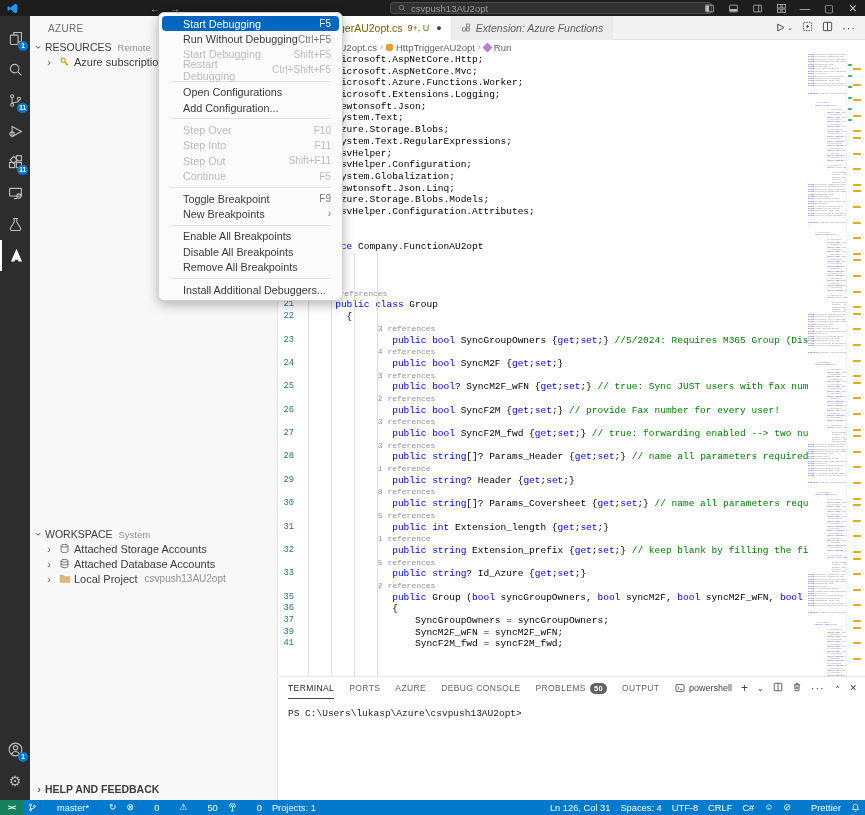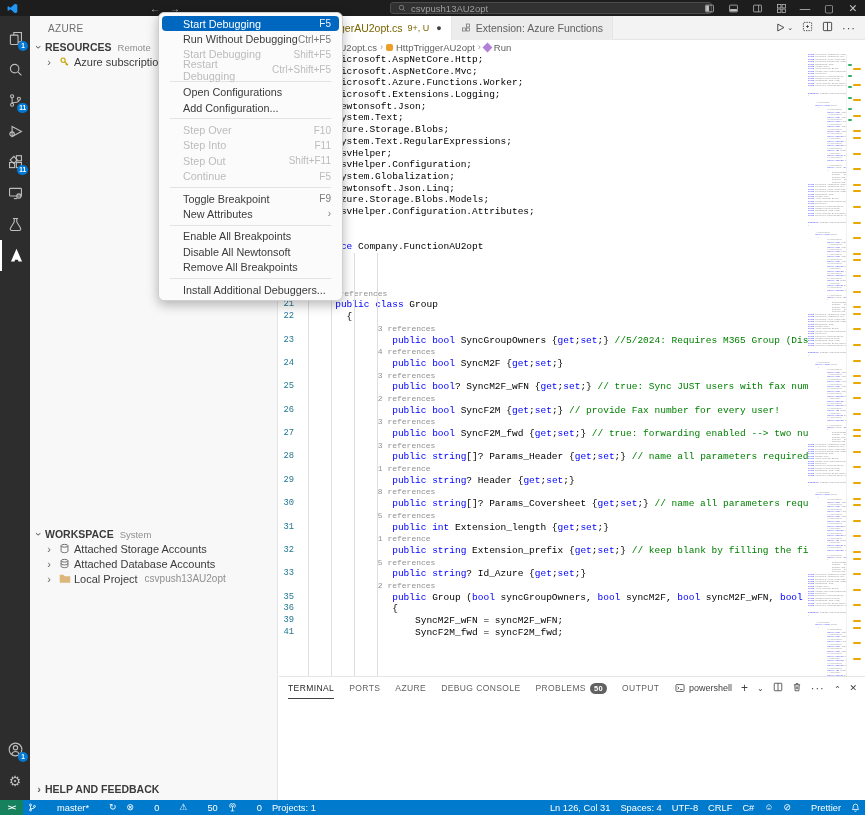--- a/index.html
+++ b/index.html
@@ -28,40 +28,40 @@
   .abbadge{position:absolute;right:2px;bottom:3px;min-width:10px;height:10px;border-radius:6px;
     background:#0078d4;color:#fff;font-size:6.5px;line-height:10px;text-align:center;padding:0 2px;font-weight:bold}
   .abbottom{position:absolute;bottom:4px;left:0;width:30px;display:flex;flex-direction:column;align-items:center}
   .gear{font-size:14px;color:#bdbdbd;line-height:1}
 
   
   .sidebar{position:absolute;left:30px;top:16px;bottom:15px;width:248px;background:#f8f8f8;
     border-right:1px solid #e5e5e5;z-index:4}
   .sbtitle{padding:7px 0 6px 18px;font-size:10px;color:#6f6f6f;letter-spacing:.3px}
   .section{display:flex;align-items:center;height:14px;font-size:10.5px;padding-left:3px;color:#3b3b3b}
-  .section b{font-weight:700}
+  .section b{font-weight:400}
   .scope{margin-left:6px;color:#8f8f8f;font-weight:400;font-size:9.5px}
   .chev{width:12px;text-align:center;color:#646465;font-size:11px;flex:none}
   .chev.open{transform:rotate(90deg)}
   .treerow{display:flex;align-items:center;height:15px;padding-left:13px;font-size:11px;color:#3b3b3b;gap:3px}
   .treerow .desc{color:#8f8f8f;font-size:10px;margin-left:4px}
   .ticon{width:13px;height:13px;flex:none;display:flex;align-items:center;justify-content:center}
   .workspace{position:absolute;top:511px;left:0;right:0}
   .helpfeedback{position:absolute;bottom:5px;left:0;right:0;display:flex;align-items:center;
     font-weight:700;font-size:10.5px;padding-left:3px;color:#3b3b3b}
 
   
   .editor{position:absolute;left:279px;top:16px;right:0;height:660px;background:#fff;overflow:hidden}
   .tabbar{height:24px;background:#f3f3f3;border-bottom:1px solid #e5e5e5;display:flex}
   .tab{height:24px;padding:0 9px;display:flex;align-items:center;gap:5px;font-size:10.5px;
     border-right:1px solid #e5e5e5;color:#616161;background:#ececec}
   .tab.activetab{background:#ffffff;color:#7a6500}
   .tab .deco{font-size:9px;color:#7a6500}
   .tab .dot{font-size:9px;color:#424242;margin-left:2px}
-  .tab.preview span.lbl{}
+  .tab.preview span.lbl{font-style:italic}
   .edactions{margin-left:auto;display:flex;align-items:center;gap:9px;padding-right:9px;color:#3b3b3b}
   .breadcrumb{height:14px;display:flex;align-items:center;font-size:9.5px;color:#616161;padding-left:7px;gap:3px}
   .bsep{color:#9a9a9a;font-size:9px}
   .symclass{width:7px;height:7px;border-radius:2px;background:#ee9d28;display:inline-block}
   .symmethod{width:7px;height:7px;background:#b180d7;transform:rotate(45deg);display:inline-block}
 
   .codearea{position:absolute;top:38px;left:0;right:57px;bottom:0;overflow:hidden}
   .crow{display:flex;height:11.7px;line-height:11.7px;white-space:pre;
     font-family:"Liberation Mono",monospace;font-size:9.5px;color:#000}
   .gutter{width:22px;flex:none;text-align:right;padding-right:7px;color:#237893;font-size:8.8px}
@@ -399,20 +399,21 @@
       <div class="crow"><span class="gutter">30</span><span>                <span class="kw">public</span> <span class="kw">string</span>[]? Params_Coversheet {<span class="kw">get</span>;<span class="kw">set</span>;} <span class="cmt">// name all parameters required for Cover</span></span></div>
       <div class="crow lens"><span class="gutter"></span><span>                5 references</span></div>
       <div class="crow"><span class="gutter">31</span><span>                <span class="kw">public</span> <span class="kw">int</span> Extension_length {<span class="kw">get</span>;<span class="kw">set</span>;}</span></div>
       <div class="crow lens"><span class="gutter"></span><span>                1 reference</span></div>
       <div class="crow"><span class="gutter">32</span><span>                <span class="kw">public</span> <span class="kw">string</span> Extension_prefix {<span class="kw">get</span>;<span class="kw">set</span>;} <span class="cmt">// keep blank by filling the field with "" if not needed</span></span></div>
       <div class="crow lens"><span class="gutter"></span><span>                5 references</span></div>
       <div class="crow"><span class="gutter">33</span><span>                <span class="kw">public</span> <span class="kw">string</span>? Id_Azure {<span class="kw">get</span>;<span class="kw">set</span>;}</span></div>
       <div class="crow lens"><span class="gutter"></span><span>                2 references</span></div>
       <div class="crow"><span class="gutter">35</span><span>                <span class="kw">public</span> Group (<span class="kw">bool</span> syncGroupOwners, <span class="kw">bool</span> syncM2F, <span class="kw">bool</span> syncM2F_wFN, <span class="kw">bool</span> syncF2M,  syncF2M_fwd)</span></div>
       <div class="crow"><span class="gutter">36</span><span>                {</span></div>
+      <div class="crow"><span class="gutter">37</span><span>                    SyncGroupOwners = syncGroupOwners;</span></div>
       <div class="crow"><span class="gutter">39</span><span>                    SyncM2F_wFN = syncM2F_wFN;</span></div>
       <div class="crow"><span class="gutter">41</span><span>                    SyncF2M_fwd = syncF2M_fwd;</span></div>
     </div>
 
   <div class="minimap" id="minimap"><div><span class="kw">using</span> Microsoft.AspNetCore.Http;<br><span class="kw">using</span> Microsoft.AspNetCore.Mvc;<br><span class="kw">using</span> Microsoft.Azure.Functions.Worker;<br><span class="kw">using</span> Microsoft.Extensions.Logging;<br><span class="kw">using</span> Newtonsoft.Json;<br><span class="kw">using</span> System.Text;<br><span class="kw">using</span> Azure.Storage.Blobs;<br><span class="kw">using</span> System.Text.RegularExpressions;<br><span class="kw">using</span> CsvHelper;<br><span class="kw">using</span> CsvHelper.Configuration;<br><span class="kw">using</span> System.Globalization;<br><span class="kw">using</span> Newtonsoft.Json.Linq;<br><span class="kw">using</span> Azure.Storage.Blobs.Models;<br><span class="kw">using</span> CsvHelper.Configuration.Attributes;<br> <br> <br><span class="kw">namespace</span> Company.FunctionAU2opt<br>{<br> <br> <br>      4 references<br>      <span class="kw">public</span> <span class="kw">class</span> Group<br>        {<br>                3 references<br>                <span class="kw">public</span> <span class="kw">bool</span> SyncGroupOwners {;;} <br>                4 references<br>                <span class="kw">public</span> <span class="kw">bool</span> SyncM2F {;;}<br>                3 references<br>                <span class="kw">public</span> <span class="kw">bool</span>? SyncM2F_wFN {;;} <br>                2 references<br>                <span class="kw">public</span> <span class="kw">bool</span> SyncF2M {;;} <br>                3 references<br>                <span class="kw">public</span> <span class="kw">bool</span> SyncF2M_fwd {;;} <br>                3 references<br>                <span class="kw">public</span> <span class="kw">string</span>[]? Params_Header {;;} <br>                1 reference<br>                <span class="kw">public</span> <span class="kw">string</span>? Header {;;}<br>                8 references<br>                <span class="kw">public</span> <span class="kw">string</span>[]? Params_Coversheet {;;} <br>                5 references<br>                <span class="kw">public</span> <span class="kw">int</span> Extension_length {;;}<br>                1 reference<br>                <span class="kw">public</span> <span class="kw">string</span> Extension_prefix {;;} <br>                5 references<br>                <span class="kw">public</span> <span class="kw">string</span>? Id_Azure {;;}<br> <br>                2 references<br>                <span class="kw">public</span> Group (<span class="kw">bool</span> syncGroupOwners,  syncM2F,  syncM2F_wFN,  syncF2M,  syncF2M_fwd)<br>                {<br>                    SyncGroupOwners = syncGroupOwners;<br>                    SyncM2F = syncM2F;<br>                    SyncM2F_wFN = syncM2F_wFN;<br>                    SyncF2M = syncF2M;<br>                    SyncF2M_fwd = syncF2M_fwd;<br><span class="kw">using</span> Microsoft.AspNetCore.Http;<br><span class="kw">using</span> Microsoft.AspNetCore.Mvc;<br><span class="kw">using</span> Microsoft.Azure.Functions.Worker;<br><span class="kw">using</span> Microsoft.Extensions.Logging;<br><span class="kw">using</span> Newtonsoft.Json;<br><span class="kw">using</span> System.Text;<br><span class="kw">using</span> Azure.Storage.Blobs;<br><span class="kw">using</span> System.Text.RegularExpressions;<br><span class="kw">using</span> CsvHelper;<br><span class="kw">using</span> CsvHelper.Configuration;<br><span class="kw">using</span> System.Globalization;<br><span class="kw">using</span> Newtonsoft.Json.Linq;<br><span class="kw">using</span> Azure.Storage.Blobs.Models;<br><span class="kw">using</span> CsvHelper.Configuration.Attributes;<br> <br> <br><span class="kw">namespace</span> Company.FunctionAU2opt<br>{<br> <br> <br>      4 references<br>      <span class="kw">public</span> <span class="kw">class</span> Group<br>        {<br>                3 references<br>                <span class="kw">public</span> <span class="kw">bool</span> SyncGroupOwners {;;} <br>                4 references<br>                <span class="kw">public</span> <span class="kw">bool</span> SyncM2F {;;}<br>                3 references<br>                <span class="kw">public</span> <span class="kw">bool</span>? SyncM2F_wFN {;;} <br>                2 references<br>                <span class="kw">public</span> <span class="kw">bool</span> SyncF2M {;;} <br>                3 references<br>                <span class="kw">public</span> <span class="kw">bool</span> SyncF2M_fwd {;;} <br>                3 references<br>                <span class="kw">public</span> <span class="kw">string</span>[]? Params_Header {;;} <br>                1 reference<br>                <span class="kw">public</span> <span class="kw">string</span>? Header {;;}<br>                8 references<br>                <span class="kw">public</span> <span class="kw">string</span>[]? Params_Coversheet {;;} <br>                5 references<br>                <span class="kw">public</span> <span class="kw">int</span> Extension_length {;;}<br>                1 reference<br>                <span class="kw">public</span> <span class="kw">string</span> Extension_prefix {;;} <br>                5 references<br>                <span class="kw">public</span> <span class="kw">string</span>? Id_Azure {;;}<br> <br>                2 references<br>                <span class="kw">public</span> Group (<span class="kw">bool</span> syncGroupOwners,  syncM2F,  syncM2F_wFN,  syncF2M,  syncF2M_fwd)<br>                {<br>                    SyncGroupOwners = syncGroupOwners;<br>                    SyncM2F = syncM2F;<br>                    SyncM2F_wFN = syncM2F_wFN;<br>                    SyncF2M = syncF2M;<br>                    SyncF2M_fwd = syncF2M_fwd;<br><span class="kw">using</span> Microsoft.AspNetCore.Http;<br><span class="kw">using</span> Microsoft.AspNetCore.Mvc;<br><span class="kw">using</span> Microsoft.Azure.Functions.Worker;<br><span class="kw">using</span> Microsoft.Extensions.Logging;<br><span class="kw">using</span> Newtonsoft.Json;<br><span class="kw">using</span> System.Text;<br><span class="kw">using</span> Azure.Storage.Blobs;<br><span class="kw">using</span> System.Text.RegularExpressions;<br><span class="kw">using</span> CsvHelper;<br><span class="kw">using</span> CsvHelper.Configuration;<br><span class="kw">using</span> System.Globalization;<br><span class="kw">using</span> Newtonsoft.Json.Linq;<br><span class="kw">using</span> Azure.Storage.Blobs.Models;<br><span class="kw">using</span> CsvHelper.Configuration.Attributes;<br> <br> <br><span class="kw">namespace</span> Company.FunctionAU2opt<br>{<br> <br> <br>      4 references<br>      <span class="kw">public</span> <span class="kw">class</span> Group<br>        {<br>                3 references<br>                <span class="kw">public</span> <span class="kw">bool</span> SyncGroupOwners {;;} <br>                4 references<br>                <span class="kw">public</span> <span class="kw">bool</span> SyncM2F {;;}<br>                3 references<br>                <span class="kw">public</span> <span class="kw">bool</span>? SyncM2F_wFN {;;} <br>                2 references<br>                <span class="kw">public</span> <span class="kw">bool</span> SyncF2M {;;} <br>                3 references<br>                <span class="kw">public</span> <span class="kw">bool</span> SyncF2M_fwd {;;} <br>                3 references<br>                <span class="kw">public</span> <span class="kw">string</span>[]? Params_Header {;;} <br>                1 reference<br>                <span class="kw">public</span> <span class="kw">string</span>? Header {;;}<br>                8 references<br>                <span class="kw">public</span> <span class="kw">string</span>[]? Params_Coversheet {;;} <br>                5 references<br>                <span class="kw">public</span> <span class="kw">int</span> Extension_length {;;}<br>                1 reference<br>                <span class="kw">public</span> <span class="kw">string</span> Extension_prefix {;;} <br>                5 references<br>                <span class="kw">public</span> <span class="kw">string</span>? Id_Azure {;;}<br> <br>                2 references<br>                <span class="kw">public</span> Group (<span class="kw">bool</span> syncGroupOwners,  syncM2F,  syncM2F_wFN,  syncF2M,  syncF2M_fwd)<br>                {<br>                    SyncGroupOwners = syncGroupOwners;<br>                    SyncM2F = syncM2F;<br>                    SyncM2F_wFN = syncM2F_wFN;<br>                    SyncF2M = syncF2M;<br>                    SyncF2M_fwd = syncF2M_fwd;<br><span class="kw">using</span> Microsoft.AspNetCore.Http;<br><span class="kw">using</span> Microsoft.AspNetCore.Mvc;<br><span class="kw">using</span> Microsoft.Azure.Functions.Worker;<br><span class="kw">using</span> Microsoft.Extensions.Logging;<br><span class="kw">using</span> Newtonsoft.Json;<br><span class="kw">using</span> System.Text;<br><span class="kw">using</span> Azure.Storage.Blobs;<br><span class="kw">using</span> System.Text.RegularExpressions;<br><span class="kw">using</span> CsvHelper;<br><span class="kw">using</span> CsvHelper.Configuration;<br><span class="kw">using</span> System.Globalization;<br><span class="kw">using</span> Newtonsoft.Json.Linq;<br><span class="kw">using</span> Azure.Storage.Blobs.Models;<br><span class="kw">using</span> CsvHelper.Configuration.Attributes;<br> <br> <br><span class="kw">namespace</span> Company.FunctionAU2opt<br>{<br> <br> <br>      4 references<br>      <span class="kw">public</span> <span class="kw">class</span> Group<br>        {<br>                3 references<br>                <span class="kw">public</span> <span class="kw">bool</span> SyncGroupOwners {;;} <br>                4 references<br>                <span class="kw">public</span> <span class="kw">bool</span> SyncM2F {;;}<br>                3 references<br>                <span class="kw">public</span> <span class="kw">bool</span>? SyncM2F_wFN {;;} <br>                2 references<br>                <span class="kw">public</span> <span class="kw">bool</span> SyncF2M {;;} <br>                3 references<br>                <span class="kw">public</span> <span class="kw">bool</span> SyncF2M_fwd {;;} <br>                3 references<br>                <span class="kw">public</span> <span class="kw">string</span>[]? Params_Header {;;} <br>                1 reference<br>                <span class="kw">public</span> <span class="kw">string</span>? Header {;;}<br>                8 references<br>                <span class="kw">public</span> <span class="kw">string</span>[]? Params_Coversheet {;;} <br>                5 references<br>                <span class="kw">public</span> <span class="kw">int</span> Extension_length {;;}<br>                1 reference<br>                <span class="kw">public</span> <span class="kw">string</span> Extension_prefix {;;} <br>                5 references<br>                <span class="kw">public</span> <span class="kw">string</span>? Id_Azure {;;}<br> <br>                2 references<br>                <span class="kw">public</span> Group (<span class="kw">bool</span> syncGroupOwners,  syncM2F,  syncM2F_wFN,  syncF2M,  syncF2M_fwd)<br>                {<br>                    SyncGroupOwners = syncGroupOwners;<br>                    SyncM2F = syncM2F;<br>                    SyncM2F_wFN = syncM2F_wFN;<br>                    SyncF2M = syncF2M;<br>                    SyncF2M_fwd = syncF2M_fwd;<br><span class="kw">using</span> Microsoft.AspNetCore.Http;<br><span class="kw">using</span> Microsoft.AspNetCore.Mvc;<br><span class="kw">using</span> Microsoft.Azure.Functions.Worker;<br><span class="kw">using</span> Microsoft.Extensions.Logging;<br><span class="kw">using</span> Newtonsoft.Json;<br><span class="kw">using</span> System.Text;<br><span class="kw">using</span> Azure.Storage.Blobs;<br><span class="kw">using</span> System.Text.RegularExpressions;<br><span class="kw">using</span> CsvHelper;<br><span class="kw">using</span> CsvHelper.Configuration;<br><span class="kw">using</span> System.Globalization;<br><span class="kw">using</span> Newtonsoft.Json.Linq;<br><span class="kw">using</span> Azure.Storage.Blobs.Models;<br><span class="kw">using</span> CsvHelper.Configuration.Attributes;<br> <br> <br><span class="kw">namespace</span> Company.FunctionAU2opt<br>{<br> <br> <br>      4 references<br>      <span class="kw">public</span> <span class="kw">class</span> Group<br>        {<br>                3 references<br>                <span class="kw">public</span> <span class="kw">bool</span> SyncGroupOwners {;;} <br>                4 references<br>                <span class="kw">public</span> <span class="kw">bool</span> SyncM2F {;;}<br>                3 references<br>                <span class="kw">public</span> <span class="kw">bool</span>? SyncM2F_wFN {;;} <br>                2 references<br>                <span class="kw">public</span> <span class="kw">bool</span> SyncF2M {;;} <br>                3 references<br>                <span class="kw">public</span> <span class="kw">bool</span> SyncF2M_fwd {;;} <br>                3 references<br>                <span class="kw">public</span> <span class="kw">string</span>[]? Params_Header {;;} <br>                1 reference<br>                <span class="kw">public</span> <span class="kw">string</span>? Header {;;}<br>                8 references<br>                <span class="kw">public</span> <span class="kw">string</span>[]? Params_Coversheet {;;} <br>                5 references<br>                <span class="kw">public</span> <span class="kw">int</span> Extension_length {;;}<br>                1 reference<br>                <span class="kw">public</span> <span class="kw">string</span> Extension_prefix {;;} <br>                5 references<br>                 ? Id_Azure {;;}<br> <br>                2 references<br>                 Group ( syncGroupOwners,  syncM2F,  syncM2F_wFN,  syncF2M,  syncF2M_fwd)<br>                {<br>                    SyncGroupOwners = syncGroupOwners;<br>                    SyncM2F = syncM2F;<br>                    SyncM2F_wFN = syncM2F_wFN;<br>                    SyncF2M = syncF2M;<br>                    SyncF2M_fwd = syncF2M_fwd;<br> </div></div>
   <div class="ruler" id="ruler">
       <div class="rmark" style="background: rgb(233, 167, 0); left: 6px; width: 8px; top: 14px;"></div>
       <div class="rmark" style="background: rgb(233, 167, 0); left: 6px; width: 8px; top: 29.6px;"></div>
       <div class="rmark" style="background: rgb(233, 167, 0); left: 6px; width: 8px; top: 45.2px;"></div>
       <div class="rmark" style="background: rgb(233, 167, 0); left: 6px; width: 8px; top: 60.8px;"></div>
@@ -516,33 +517,33 @@
   </div>
     <div class="mi separator">
     
     
   </div>
     <div class="mi normal">
     <span class="mi-label">Toggle Breakpoint</span>
     <span class="mi-short">F9</span>
   </div>
     <div class="mi normal">
-    <span class="mi-label">New Attributes</span>
+    <span class="mi-label">New Breakpoints</span>
     <span class="mi-short">›</span>
   </div>
     <div class="mi separator">
     
     
   </div>
     <div class="mi normal">
     <span class="mi-label">Enable All Breakpoints</span>
     <span class="mi-short"></span>
   </div>
     <div class="mi normal">
-    <span class="mi-label">Disable All Newtonsoft</span>
+    <span class="mi-label">Disable All Breakpoints</span>
     <span class="mi-short"></span>
   </div>
     <div class="mi normal">
     <span class="mi-label">Remove All Breakpoints</span>
     <span class="mi-short"></span>
   </div>
     <div class="mi separator">
     
     
   </div>
@@ -593,20 +594,23 @@
           <rect x="2" y="2" width="12" height="12" rx="1"></rect>
           <path d="M8 2v12"></path>
         </svg></span>
     <span><svg class="ic" width="10" height="10" viewBox="0 0 16 16">
           <path d="M3 4.5h10M6.5 4.5v-2h3v2M4.5 4.5 5 14h6l.5-9.5M6.8 7v4.5M9.2 7V11.5"></path>
         </svg></span>
     <span style="letter-spacing:1px">···</span>
     <span style="font-size:8px;transform:rotate(180deg);display:inline-block">⌄</span>
     <span style="font-size:9px">✕</span>
   </div>
+  <div class="pcontent">
+    <span>PS C:\Users\lukasp\Azure\csvpush13AU2opt&gt;</span>
+  </div>
 </div>
 
 <div class="statusbar">
   <div class="remoteind">&gt;&lt;</div>
   <div class="sbitem">
     <svg class="ic" width="9" height="9" viewBox="0 0 16 16" style="stroke-width:1.6">
         <circle cx="4.5" cy="3.5" r="1.7"></circle>
         <circle cx="4.5" cy="12.5" r="1.7"></circle>
         <circle cx="11.5" cy="6" r="1.7"></circle>
         <path d="M4.5 5.2v5.6M11.5 7.7c0 2.5-5 1.8-7 3"></path>

